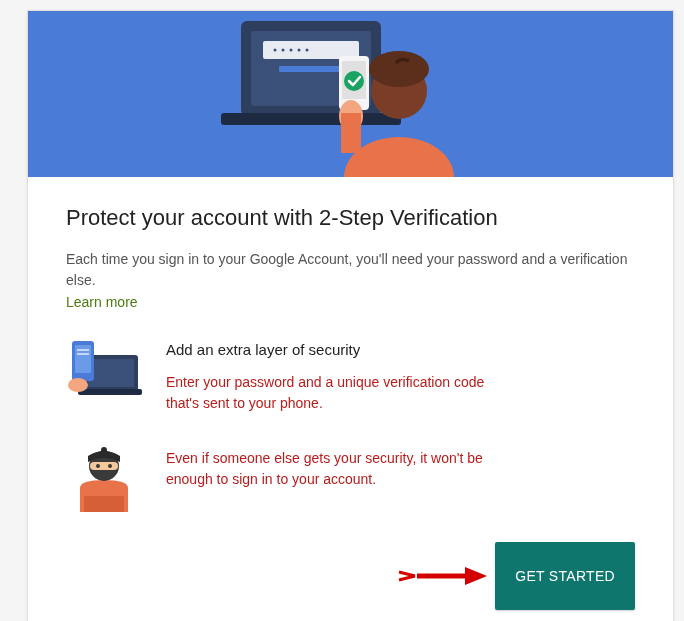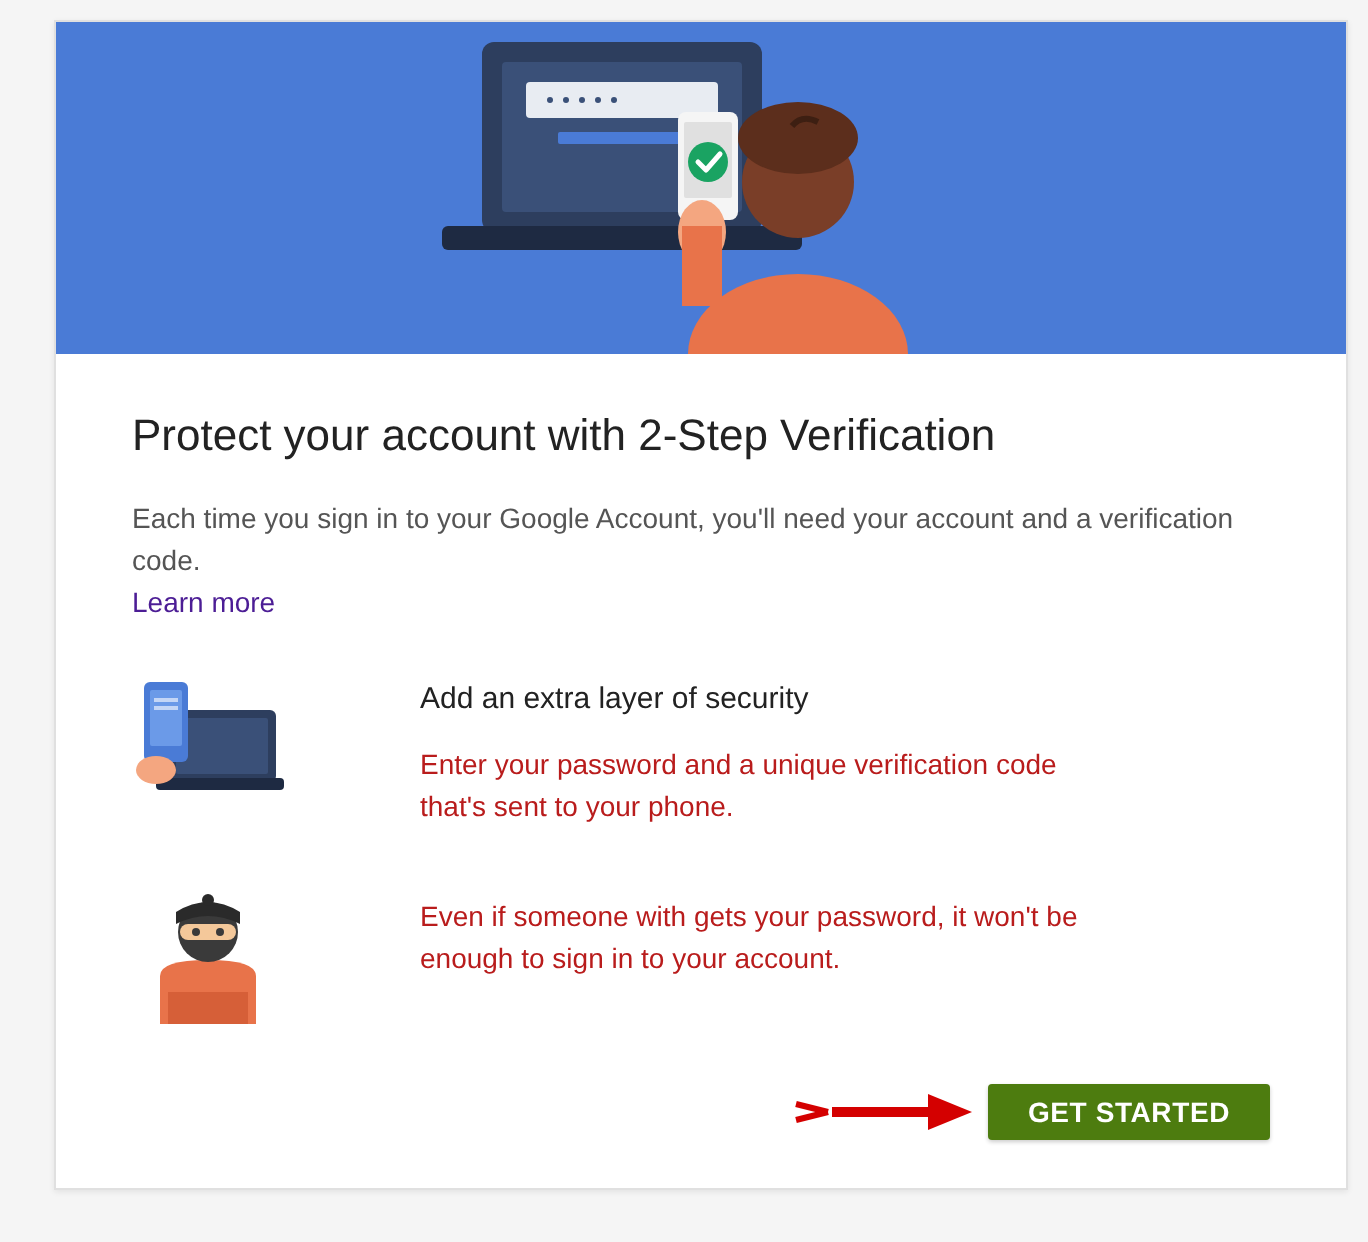--- a/index.html
+++ b/index.html
@@ -35,31 +35,31 @@
       margin-bottom: 18px;
     }
     .subtitle {
       font-size: 14px;
       color: #555;
       line-height: 1.5;
       margin-bottom: 2px;
     }
     .learn-more {
       font-size: 14px;
-      color: #4c1d95;
+      color: #4d7c0f;
       text-decoration: none;
       cursor: pointer;
       display: inline-block;
     }
     .features {
       margin-top: 26px;
     }
     .feature {
       display: flex;
-      gap: 68px;
+      gap: 24px;
       margin-bottom: 30px;
       align-items: flex-start;
     }
     .feature-icon {
       width: 76px;
       height: 68px;
       flex-shrink: 0;
       display: flex;
       align-items: center;
       justify-content: center;
@@ -81,26 +81,26 @@
       max-width: 350px;
     }
     .footer {
       display: flex;
       justify-content: flex-end;
       align-items: center;
       gap: 8px;
       margin-top: 16px;
     }
     .btn-primary {
-      background: #4d7c0f;
+      background: #0f766e;
       color: #fff;
       border: none;
-      padding: 6px 20px;
-      font-size: 14px;
-      font-weight: 700;
+      padding: 26px 20px;
+      font-size: 14px;
+      font-weight: 400;
       letter-spacing: 0.3px;
       cursor: pointer;
       border-radius: 2px;
       box-shadow: 0 1px 2px rgba(0,0,0,0.2);
     }
     .arrow-annotation {
       display: flex;
       align-items: center;
     }
   </style>
@@ -133,21 +133,21 @@
       <circle cx="153" cy="70" r="10" fill="#1aa362"></circle>
       <path d="M148 70 L152 74 L159 66" stroke="#fff" stroke-width="2.5" fill="none" stroke-linecap="round" stroke-linejoin="round"></path>
 
       <ellipse cx="150" cy="105" rx="12" ry="16" fill="#f4a680"></ellipse>
       <rect x="140" y="102" width="20" height="40" fill="#e8734a"></rect>
     </svg>
   </div>
 
   <div class="content">
     <h1 class="title">Protect your account with 2-Step Verification</h1>
-    <p class="subtitle">Each time you sign in to your Google Account, you'll need your account and a verification code.</p>
+    <p class="subtitle">Each time you sign in to your Google Account, you'll need your password and a verification else.</p>
     <a class="learn-more">Learn more</a>
 
     <div class="features">
 
       <div class="feature">
         <div class="feature-icon">
           <svg width="76" height="68" viewBox="0 0 76 68">
             <rect x="18" y="18" width="54" height="36" rx="3" fill="#2d3e5e"></rect>
             <rect x="22" y="22" width="46" height="28" rx="1" fill="#3a5078"></rect>
             <rect x="12" y="52" width="64" height="6" rx="2" fill="#1e2a42"></rect>
@@ -171,21 +171,21 @@
             <rect x="18" y="52" width="40" height="16" fill="#d65f38"></rect>
             <circle cx="38" cy="22" r="15" fill="#3a3a3a"></circle>
             <rect x="24" y="18" width="28" height="8" rx="4" fill="#f4c89a"></rect>
             <circle cx="32" cy="22" r="2" fill="#3a3a3a"></circle>
             <circle cx="44" cy="22" r="2" fill="#3a3a3a"></circle>
             <path d="M22 12 Q38 2 54 12 L54 18 Q38 10 22 18 Z" fill="#2a2a2a"></path>
             <circle cx="38" cy="6" r="3" fill="#2a2a2a"></circle>
           </svg>
         </div>
         <div class="feature-text">
-          <p class="feature-desc">Even if someone with gets your password, it won't be enough to sign in to your account.</p>
+          <p class="feature-desc">Even if someone else gets your security, it won't be enough to sign in to your account.</p>
         </div>
       </div>
 
     </div>
 
     <div class="footer">
       <div class="arrow-annotation">
         <svg width="90" height="24" viewBox="0 0 90 24">
           <line x1="2" y1="8" x2="18" y2="12" stroke="#d40000" stroke-width="3"></line>
           <line x1="2" y1="16" x2="18" y2="12" stroke="#d40000" stroke-width="3"></line>

